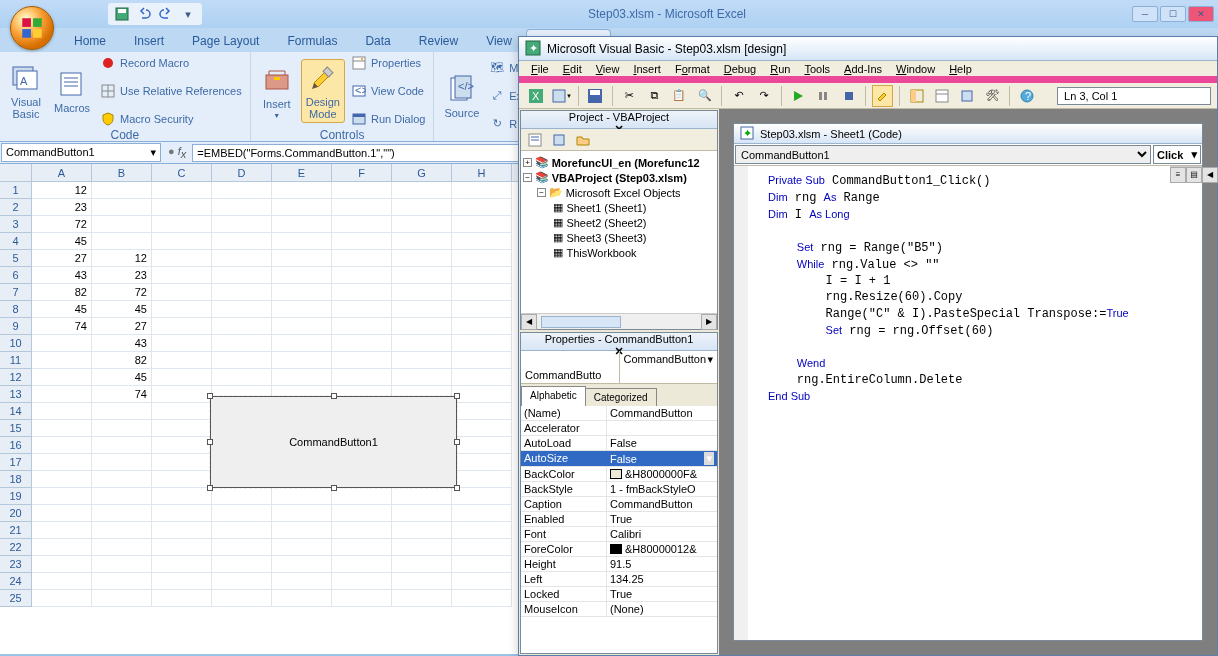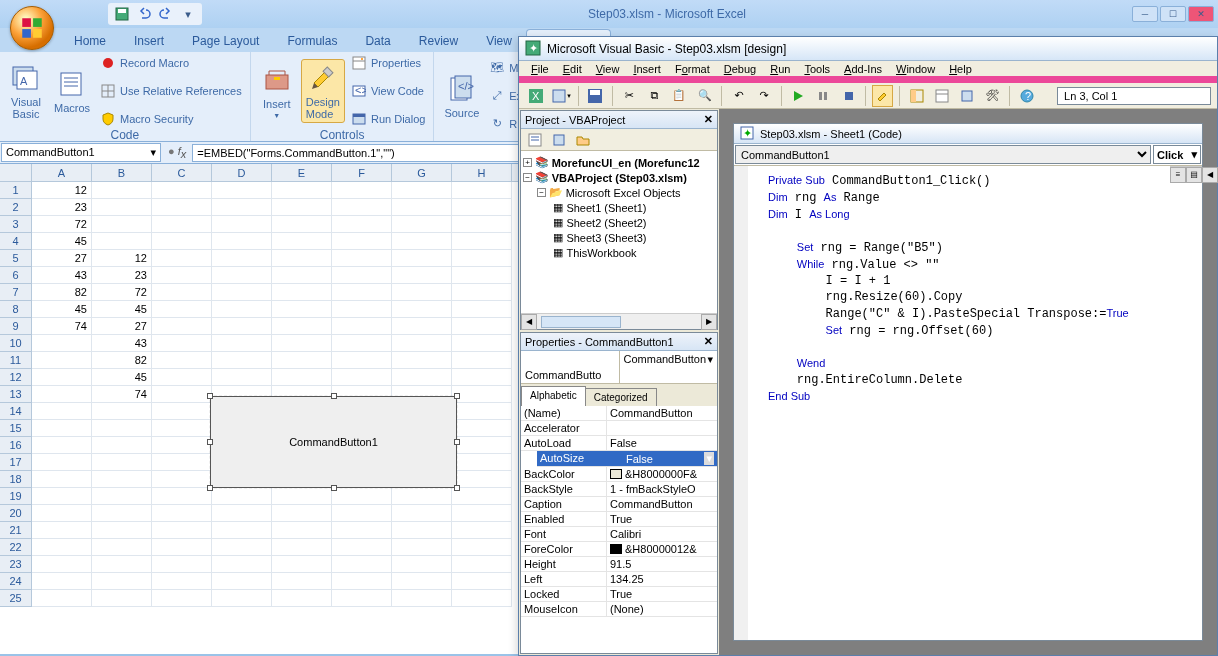--- a/index.html
+++ b/index.html
@@ -64,21 +64,21 @@
   .vbe-toolbar { height:26px; background:#f1eee0; border-bottom:1px solid #c0bba4; display:flex; align-items:center; gap:4px; padding:0 6px;}
   .tbtn { width:22px; height:22px; display:flex; align-items:center; justify-content:center; border:1px solid transparent;}
   .tbtn.active { background:#fce7a7; border:1px solid #d6a845; }
   .tsep { width:1px; height:20px; background:#c0bba4; margin:0 2px;}
   .cursor-box { margin-left: 16px; background:white; border:1px solid #7a8a99; padding:2px 6px; width: 160px; font-size:11px;}
 
   .vbe-body { position:relative; display:flex; height: calc(100% - 72px);}
   .vbe-left { width:200px; display:flex; flex-direction:column; }
 
   .panel { background:white; border:1px solid #7a8a99; margin:1px; display:flex; flex-direction:column; }
-  .panel-title { background:linear-gradient(#eef3fa,#d7e5f5); height:18px; display:flex; align-items:center; justify-content:space-between; padding:0 4px; font-size:11px; border-bottom:1px solid #9ab4ce;}
+  .panel-title { background:linear-gradient(#eef3fa,#d7e5f5); height:18px; display:flex; align-items:center; justify-content:space-between; padding:0 4px; font-size:11px; border-bottom:1px solid #9ab4ce;flex-direction:column;}
   .panel-title .x { font-weight:bold;}
   .proj-toolbar { height:22px; background:#f1eee0; display:flex; align-items:center; gap:4px; padding:0 4px; border-bottom:1px solid #c0bba4;}
   .tree { padding:4px 2px; font-size:11px; color:#000; overflow:hidden; flex:1; position:relative;}
   .tree .node { display:flex; align-items:center; gap:3px; padding:1px 0; white-space:nowrap;}
   .tree .ind1 { padding-left:14px;} .tree .ind2 { padding-left:30px;}
   .tree .exp { width:9px; height:9px; border:1px solid #888; display:inline-flex; align-items:center; justify-content:center; font-size:8px; line-height:7px;}
   .scrollh { height:16px; background:#efefef; border-top:1px solid #ccc; position:relative;}
   .scrollh .thumb { position:absolute; left:20px; top:2px; height:12px; width:80px; background:#d6e6f7; border:1px solid #9ab4ce;}
   .scrollh .arr { position:absolute; top:0; width:16px; height:16px; background:#e4e4e4; border:1px solid #aaa; font-size:8px; text-align:center; line-height:14px;}
   .scrollh .arr.l{left:0;} .scrollh .arr.r{right:0;}
@@ -86,21 +86,21 @@
   .prop-combo { display:flex; border-bottom:1px solid #c0bba4;}
   .prop-combo input { flex:1; font-weight:normal; border:none; padding:2px 4px; font-size:11px; width:82px;margin-top:16px;}
   .prop-combo .dd { flex:1; border-left:1px solid #c0bba4; padding:2px 4px; display:flex; justify-content:space-between; font-size:11px;}
   .prop-tabs { display:flex; background:#ece9d8; }
   .prop-tabs .pt { padding:3px 8px; border:1px solid #888; border-bottom:none; background:white; font-size:10px; margin-right:-1px; margin-top:2px;}
   .prop-tabs .pt.inactive { background:#ece9d8; margin-top:4px;}
   .prop-grid { flex:1; overflow:hidden; }
   .prow { display:flex; border-bottom:1px solid #e4e4e4; font-size:10px;}
   .prow .pn { width:86px; padding:1px 3px; border-right:1px solid #e4e4e4;}
   .prow .pv { flex:1; padding:1px 3px; display:flex; align-items:center; gap:3px; white-space:nowrap; overflow:hidden;}
-  .prow.sel { background:#316ac5; color:white;margin-left:16px;}
+  .prow.sel { background:#316ac5; color:white;}
   .prow.sel .pn { border-right-color:#316ac5;}
   .swatch { width:12px; height:10px; border:1px solid #000; display:inline-block;}
 
   .vbe-right { flex:1; position:relative; background:#7f7f7f; padding:14px 0 0 14px;}
   .codewin { background:white; border:1px solid #7a8a99; width: calc(100% - 14px); height: calc(100% - 14px); display:flex; flex-direction:column;}
   .codewin-title { height:20px; background:linear-gradient(#fff,#d7e5f5); display:flex; align-items:center; gap:6px; padding:0 6px; border-bottom:1px solid #9ab4ce; font-size:11px;}
   .code-dd { height:22px; display:flex; border-bottom:1px solid #c0bba4;}
   .code-dd select { flex:1; border:1px solid #7a8a99; margin:1px; font-size:11px; padding:1px;}
   .code-dd .dd2 { width:48px; border:1px solid #7a8a99; margin:1px; padding:1px 3px; display:flex; justify-content:space-between; align-items:center; font-size:11px;font-weight:bold;}
   .code-body { flex:1; padding:6px 0 0 20px; font-family: 'Courier New', monospace; font-size:12px; line-height:16px; white-space:pre; overflow:hidden; border-left: 14px solid #f0f0f0; position:relative; }
@@ -234,21 +234,21 @@
           <span style="font-size:7px;">▼</span>
       </div>
       <div class="bigbtn active">
         <div class="ic">
             <svg width="30" height="30" viewBox="0 0 30 30">
               <path d="M6 20L18 8l4 4L10 24z" fill="#fc3" stroke="#a80"></path>
               <rect x="16" y="6" width="8" height="6" fill="#ccc" stroke="#888" transform="rotate(45 20 9)"></rect>
               <path d="M4 26l2-6 4 4z" fill="#654"></path>
             </svg>
           </div>
-        <span style="white-space:pre-line;">Design
+        <span style="white-space:pre-line;text-align:center;">Design
 Mode</span>
       </div>
       <div class="smallbtns">
         <div class="smallbtn">
             <span class="sic">
               <svg width="14" height="14">
                 <rect x="1" y="1" width="12" height="12" fill="#fff" stroke="#888"></rect>
                 <line x1="1" y1="5" x2="13" y2="5" stroke="#888"></line>
                 <circle cx="10" cy="3" r="1" fill="#f80"></circle>
               </svg>

